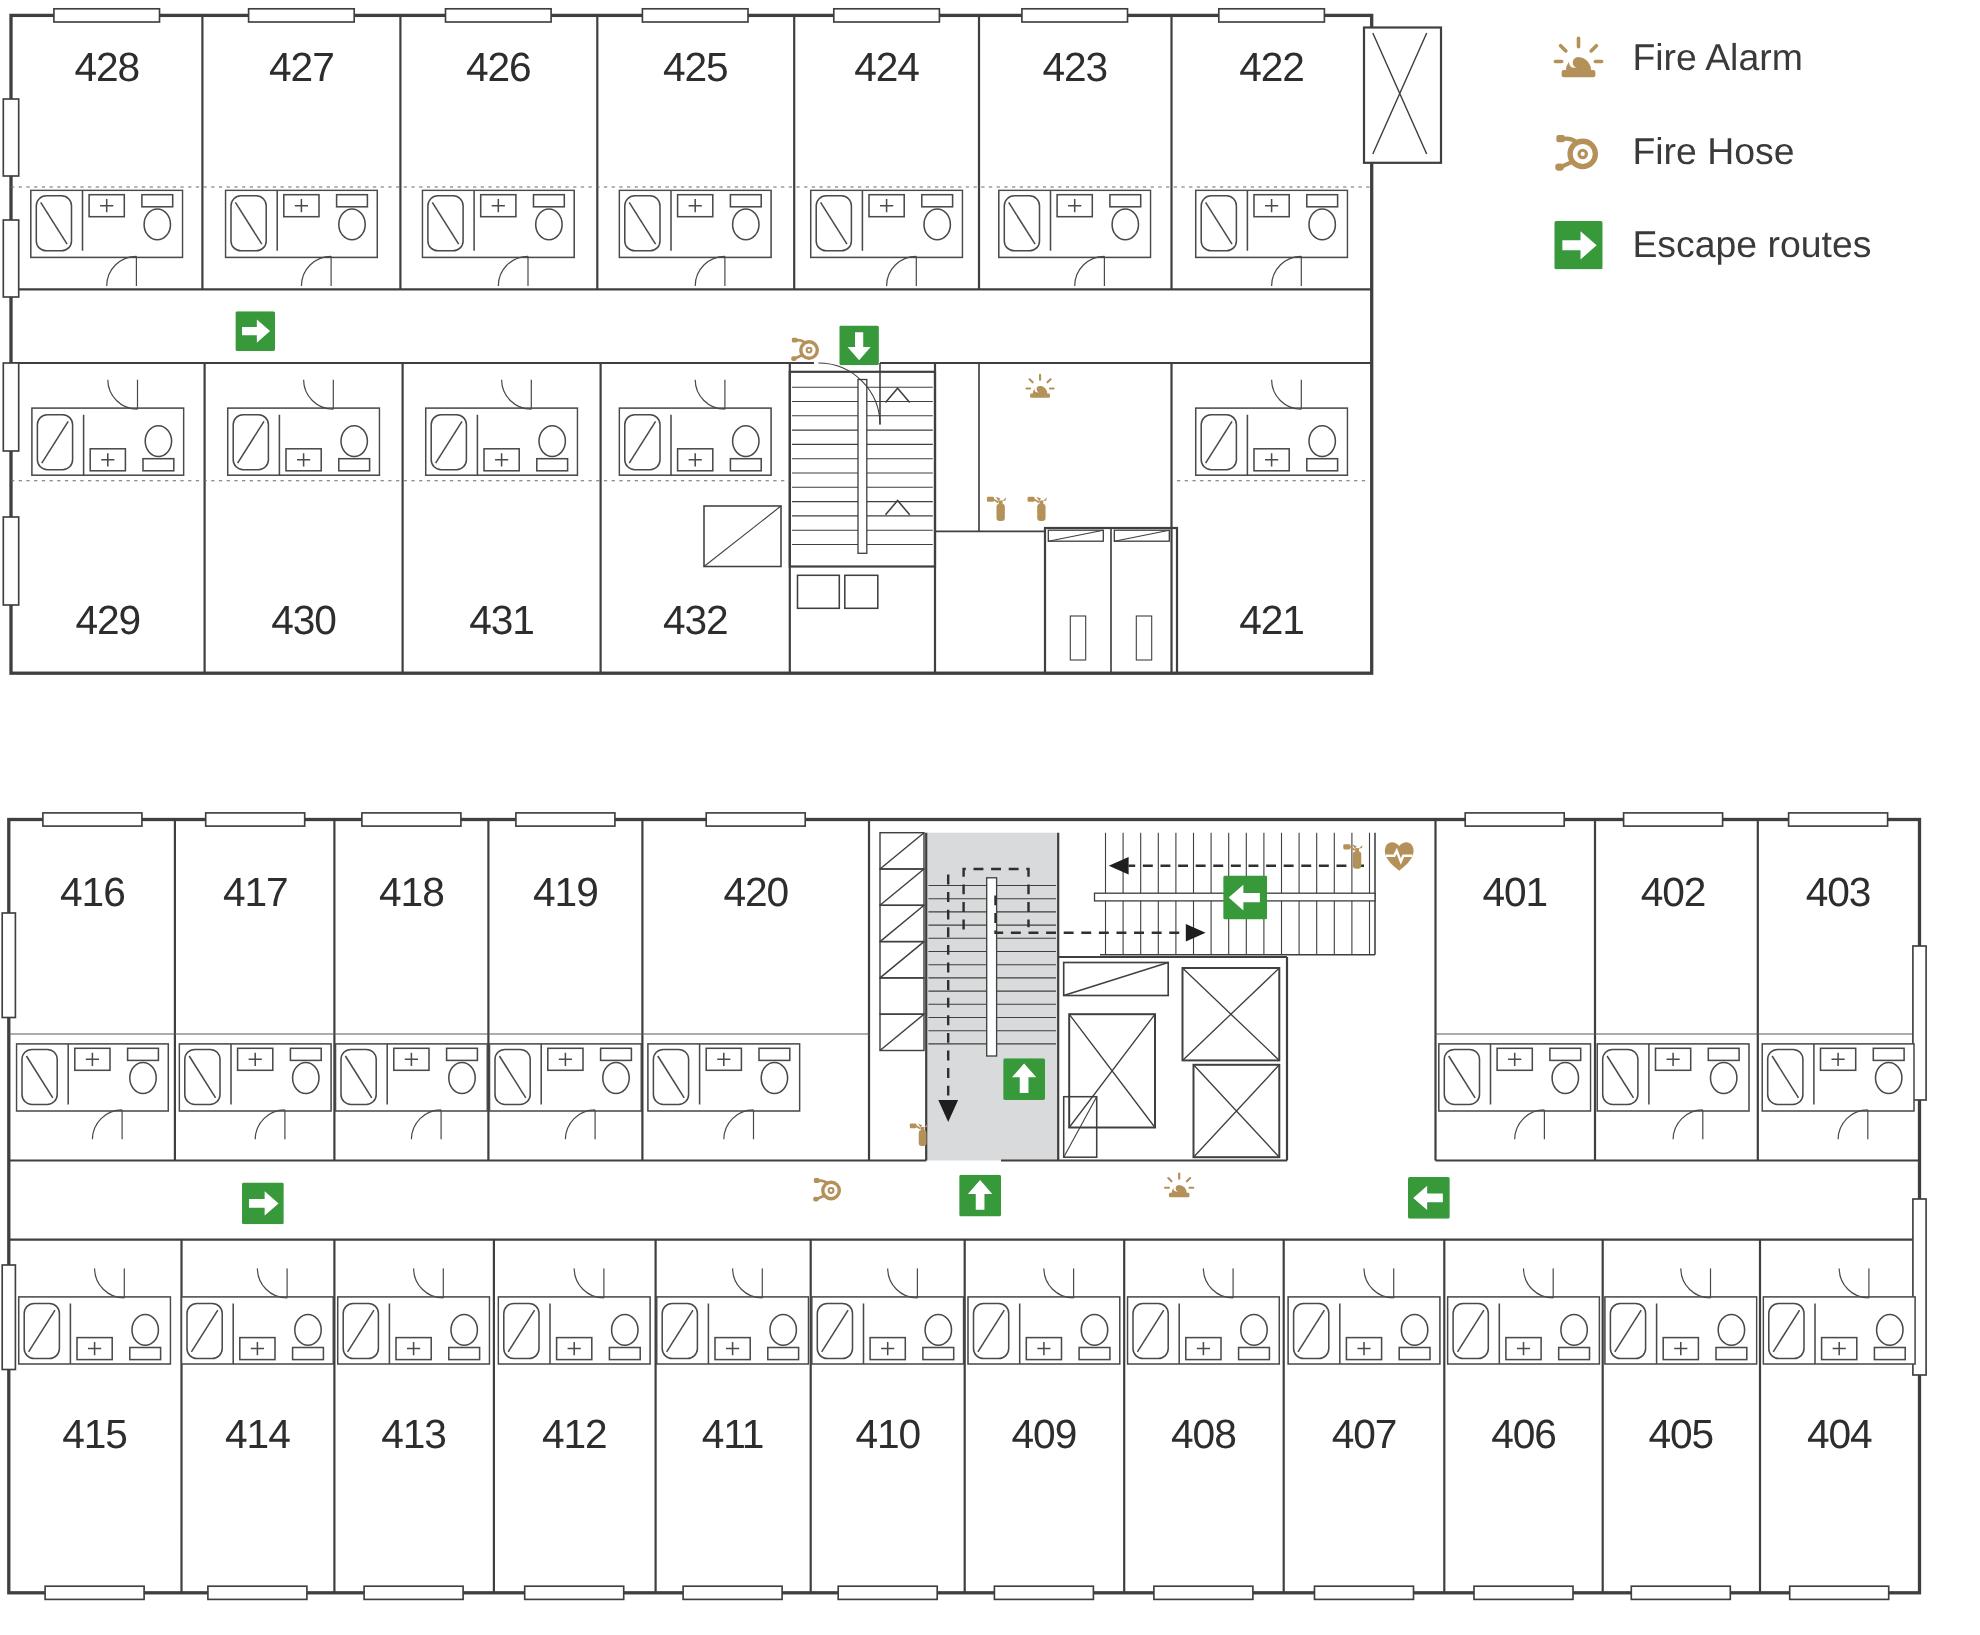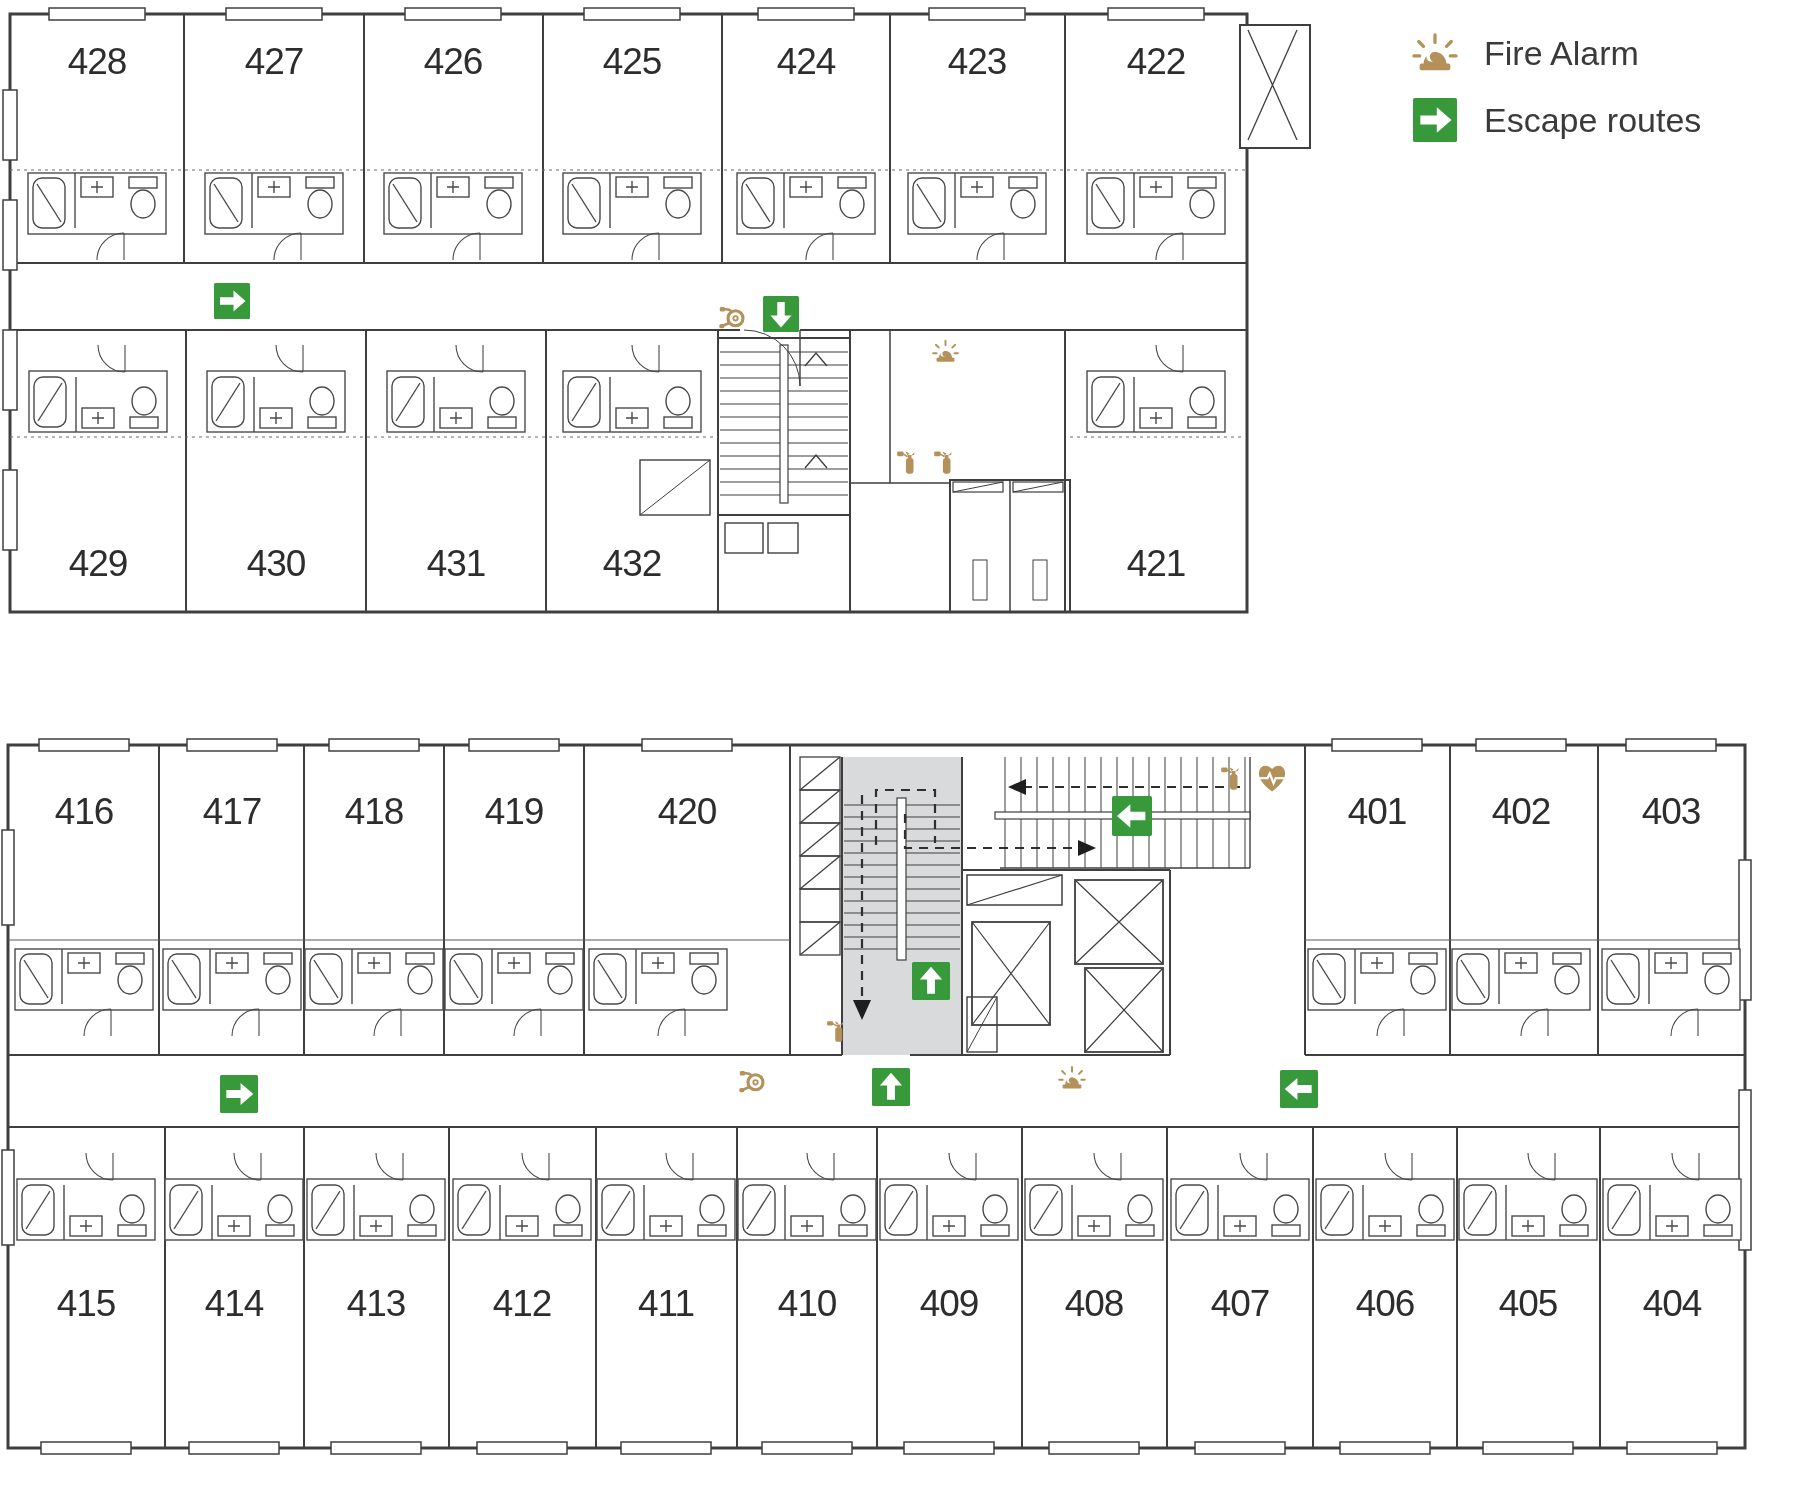--- a/index.html
+++ b/index.html
@@ -1,19 +1,19 @@
 <!DOCTYPE html>
 <html><head>
 <meta charset="utf-8">
 <style>
   html,body{margin:0;padding:0;background:#ffffff;}
   body{width:1800px;height:1486px;position:relative;overflow:hidden;font-family:"Liberation Sans",sans-serif;}
   .plan-canvas{position:absolute;left:0;top:0;}
   text.rn{font-family:"Liberation Sans",sans-serif;font-size:37px;fill:#2d2d2d;text-anchor:middle;letter-spacing:-1px;}
-  .legend{position:absolute;left:1412px;top:30px;display:flex;flex-direction:column;gap:21px;}
+  .legend{position:absolute;left:1412px;top:30px;display:flex;flex-direction:column;gap:39px;}
   .legend-row{display:flex;align-items:center;gap:26px;height:46px;}
   .legend-label{font-size:34px;color:#3a3a3a;white-space:nowrap;}
   .legend-icon{flex:0 0 46px;}
 </style>
 </head>
 <body>
 
 <svg class="plan-canvas" width="1800" height="1486" viewBox="0 0 1800 1486">
   <defs>
     <symbol id="sym-escape" viewBox="0 0 48 48">
@@ -314,18 +314,24 @@
 </svg>
 
 <div class="legend">
   <div class="legend-row">
     <svg class="legend-icon" width="46" height="46" viewBox="0 0 48 48">
         <use href="#sym-alarm"></use>
       </svg>
     <span class="legend-label">Fire Alarm</span>
   </div>
   <div class="legend-row">
+    <svg class="legend-icon" width="46" height="46" viewBox="0 0 48 48">
+        <use href="#sym-hose"></use>
+      </svg>
+    <span class="legend-label">Fire Hose</span>
+  </div>
+  <div class="legend-row">
     <svg class="legend-icon" width="44" height="44" viewBox="0 0 48 48">
         <use href="#sym-escape"></use>
       </svg>
     <span class="legend-label">Escape routes</span>
   </div>
 </div>
 
 </body></html>

